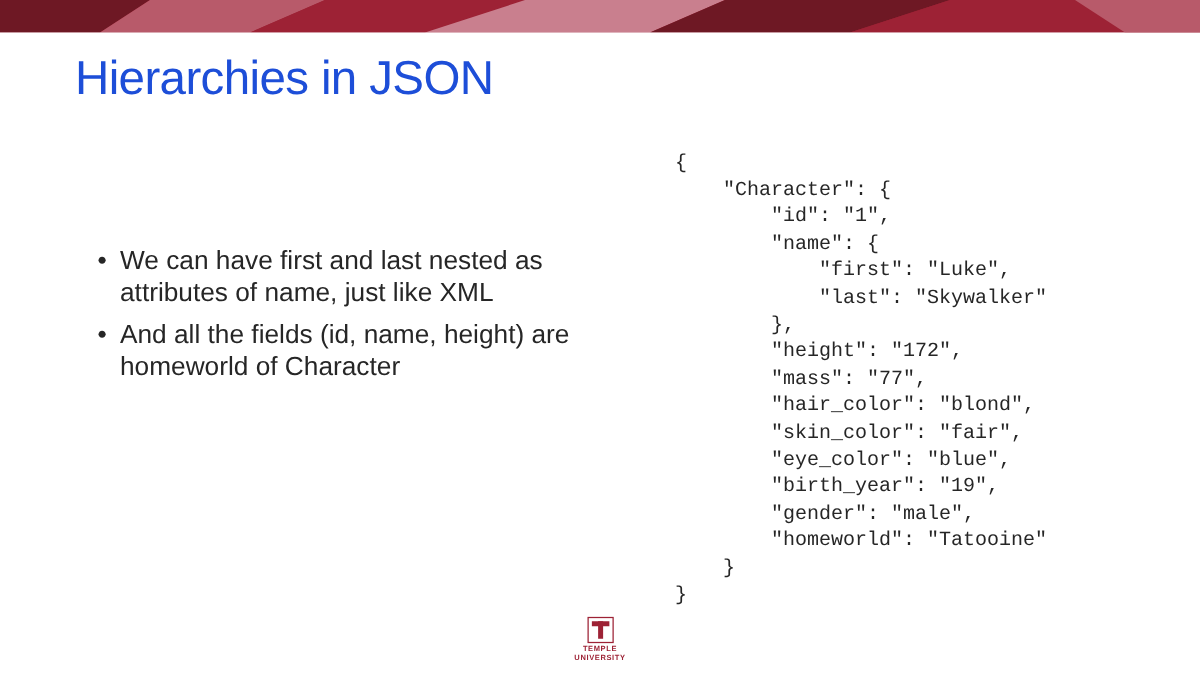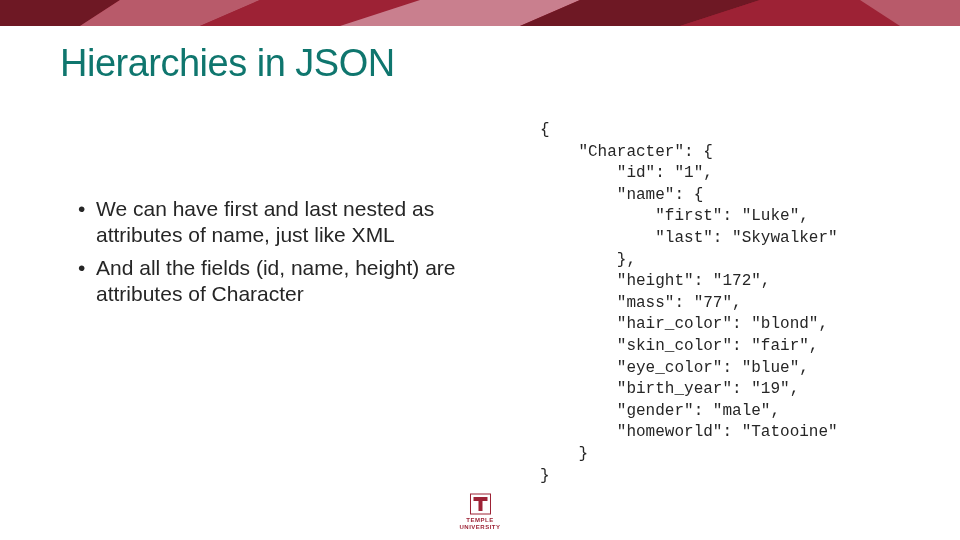--- a/index.html
+++ b/index.html
@@ -19,21 +19,21 @@
     width: 960px;
     height: 26px;
   }
 
   .page-title {
     position: absolute;
     top: 42px;
     left: 60px;
     font-size: 38px;
     font-weight: 400;
-    color: #0f766e;
+    color: #1d4ed8;
     letter-spacing: -0.5px;
   }
 
   .bullets {
     position: absolute;
     top: 196px;
     left: 78px;
     width: 380px;
     font-size: 21px;
     line-height: 1.25;
@@ -96,21 +96,21 @@
 
 <div class="page-title">Hierarchies in JSON</div>
 
 <div class="bullets">
   <div class="item">
     <div class="dot">•</div>
     <div class="txt">We can have first and last nested as attributes of name, just like XML</div>
   </div>
   <div class="item">
     <div class="dot">•</div>
-    <div class="txt">And all the fields (id, name, height) are attributes of Character</div>
+    <div class="txt">And all the fields (id, name, height) are homeworld of Character</div>
   </div>
 </div>
 
 <div class="code-block">{
     "Character": {
         "id": "1",
         "name": {
             "first": "Luke",
             "last": "Skywalker"
         },

